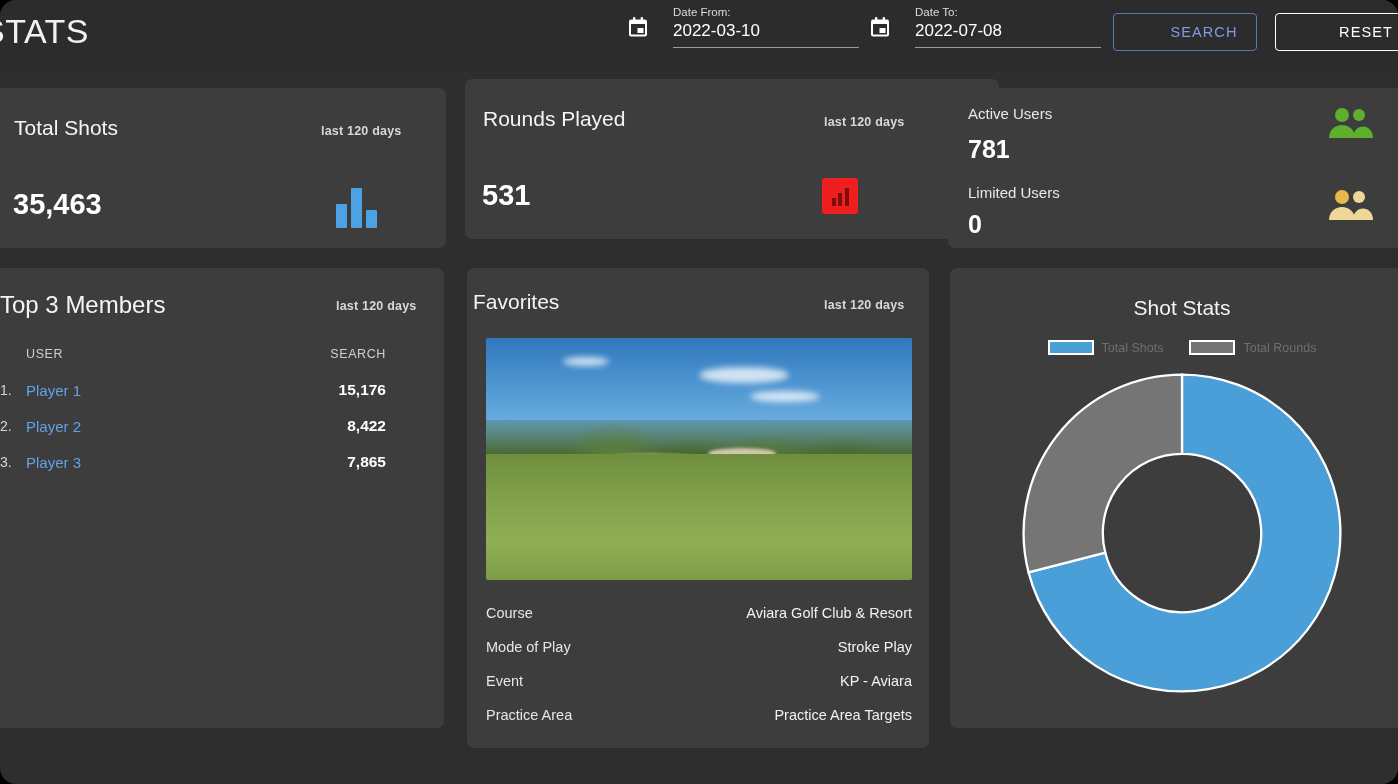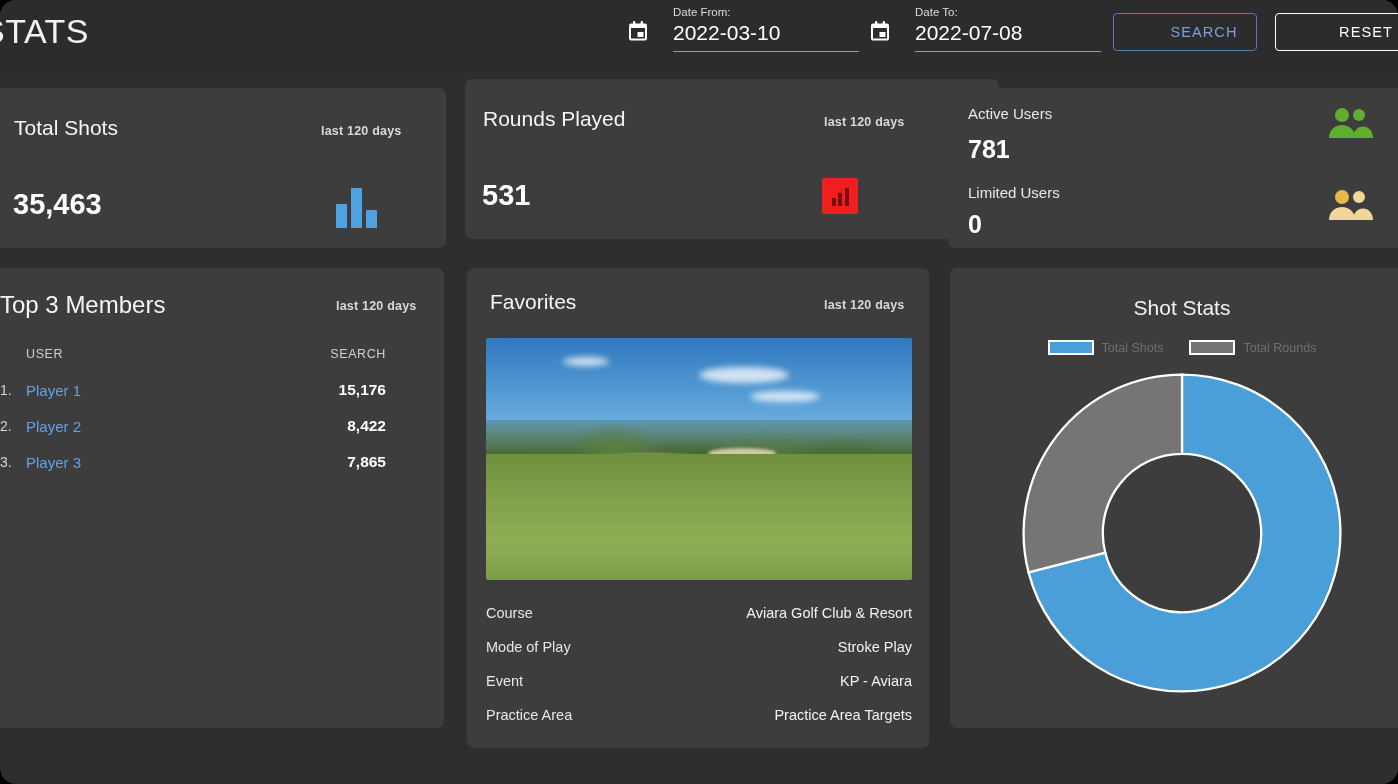--- a/index.html
+++ b/index.html
@@ -33,21 +33,21 @@
     display: flex; align-items: flex-end; gap: 25px;
   }
   #date-from-group { left: 628px; }
   #date-to-group   { left: 870px; }
   .cal-icon { width: 20px; height: 21px; margin-bottom: 10px; flex: none; }
   .date-fields { display: flex; flex-direction: column; }
   .date-label {
     font-size: 11.5px; color: #dcdcdc; margin-bottom: 3px; white-space: nowrap;
   }
   .date-value {
-    font-size: 21px; color: #ffffff; background: transparent; border: none;
+    font-size: 17px; color: #ffffff; background: transparent; border: none;
     border-bottom: 1px solid #9a9a9a; width: 186px; padding: 0 0 6px 0;
     font-family: "Liberation Sans", sans-serif; outline: none;
   }
   .hdr-btn {
     position: absolute; top: 13px; height: 38px;
     background: transparent; font-size: 14.5px; font-weight: 500;
     letter-spacing: 1.1px; border-radius: 4px; cursor: pointer;
     font-family: "Liberation Sans", sans-serif;
     padding-left: 38px;
   }
@@ -117,21 +117,21 @@
   #top-members-period { left: 352px; top: 31px; }
   #members-table { position: absolute; left: 0; top: 68px; width: 460px; }
   .m-row { display: flex; align-items: center; height: 36px; padding: 0 58px 0 16px; }
   .m-head { font-size: 12.5px; color: #cfcfcf; letter-spacing: .6px; }
   .m-rank { width: 26px; font-size: 14px; color: #d5d5d5; }
   .m-user { flex: 1; font-size: 15px; color: #64a0e8; }
   .m-shots { font-size: 15.5px; font-weight: bold; color: #ffffff; text-align: right; }
   .m-head .m-user { color: #cfcfcf; font-size: 12.5px; }
 
   
-  #favorites-title  { left: 23px; top: 22px; font-size: 21px; }
+  #favorites-title  { left: 6px; top: 22px; font-size: 21px; }
   #favorites-period { left: 357px; top: 30px; }
   #fav-photo {
     position: absolute; left: 19px; top: 70px; width: 426px; height: 242px;
     border-radius: 2px; overflow: hidden; background: #2b6fb5;
   }
   #fav-photo .sky {
     position: absolute; left: 0; top: 0; width: 100%; height: 58%;
     background: linear-gradient(180deg, #2f78bd 0%, #63a8dd 55%, #9cc9e8 100%);
   }
   #fav-photo .cloud {

